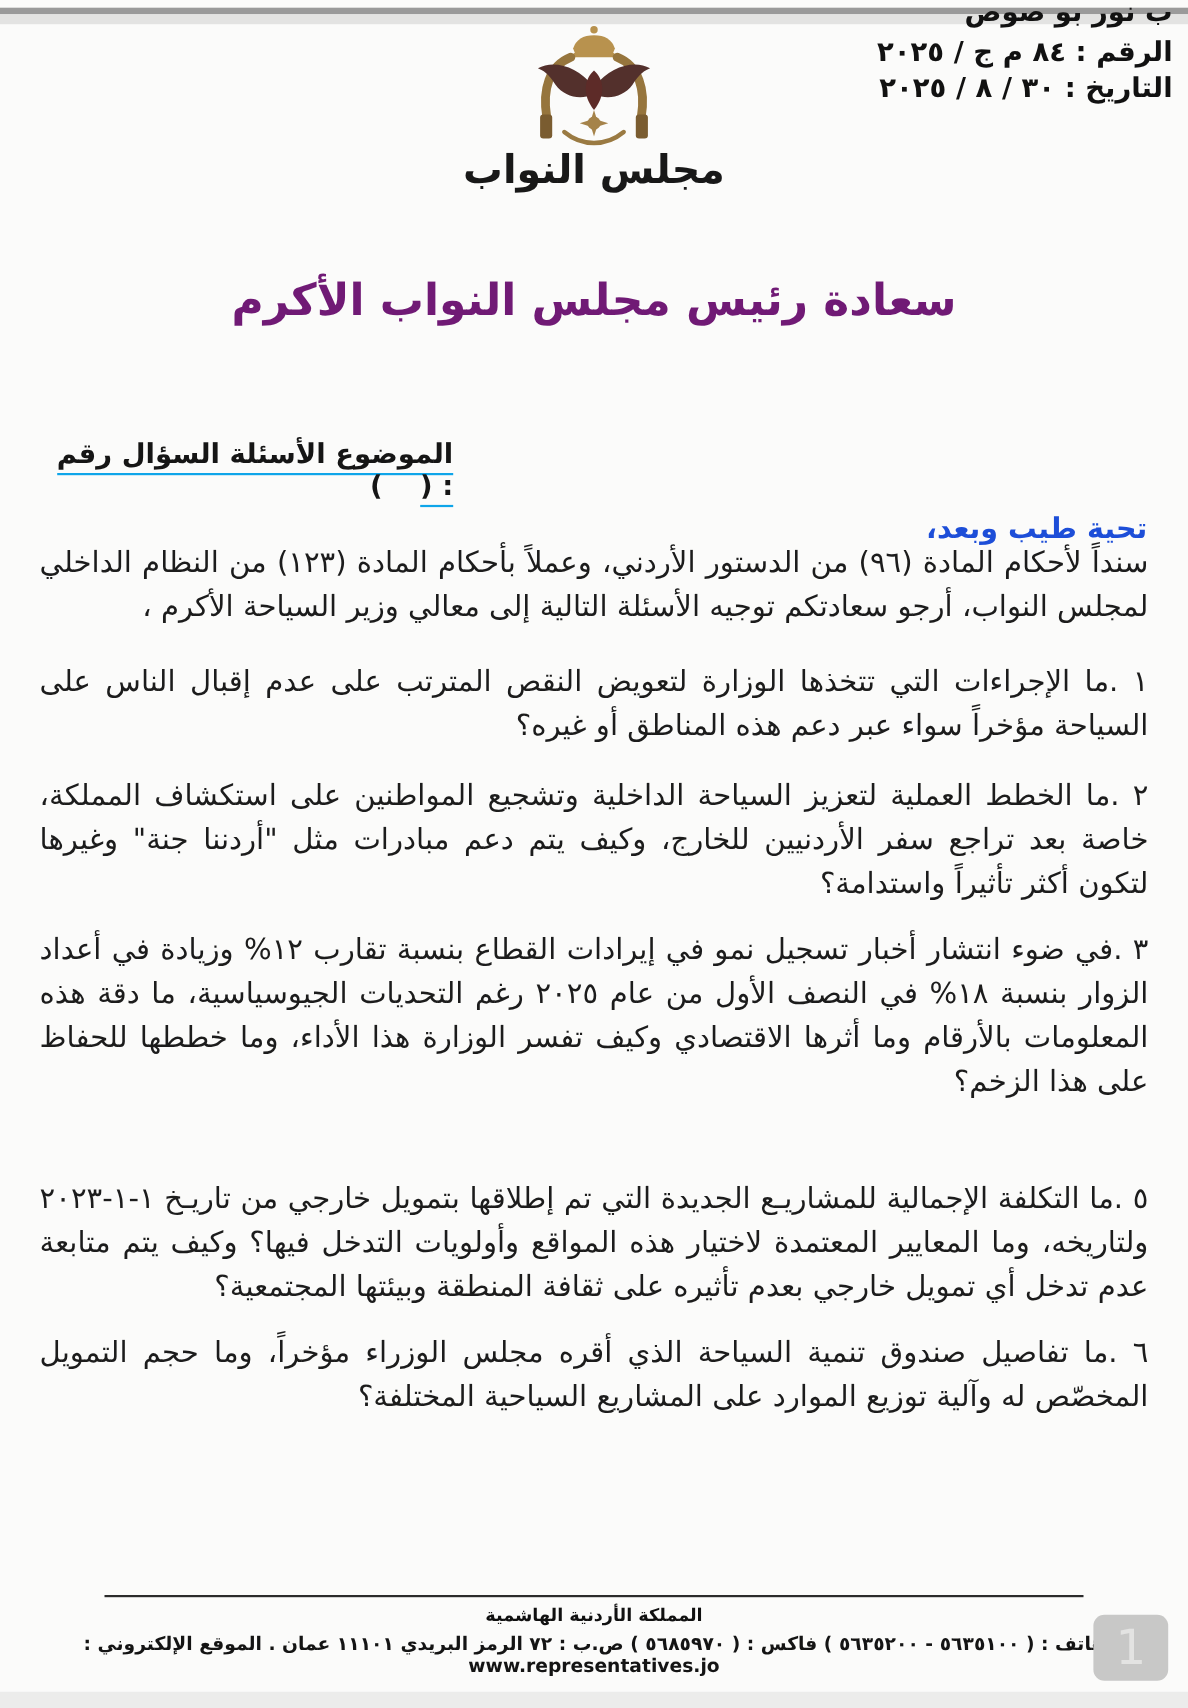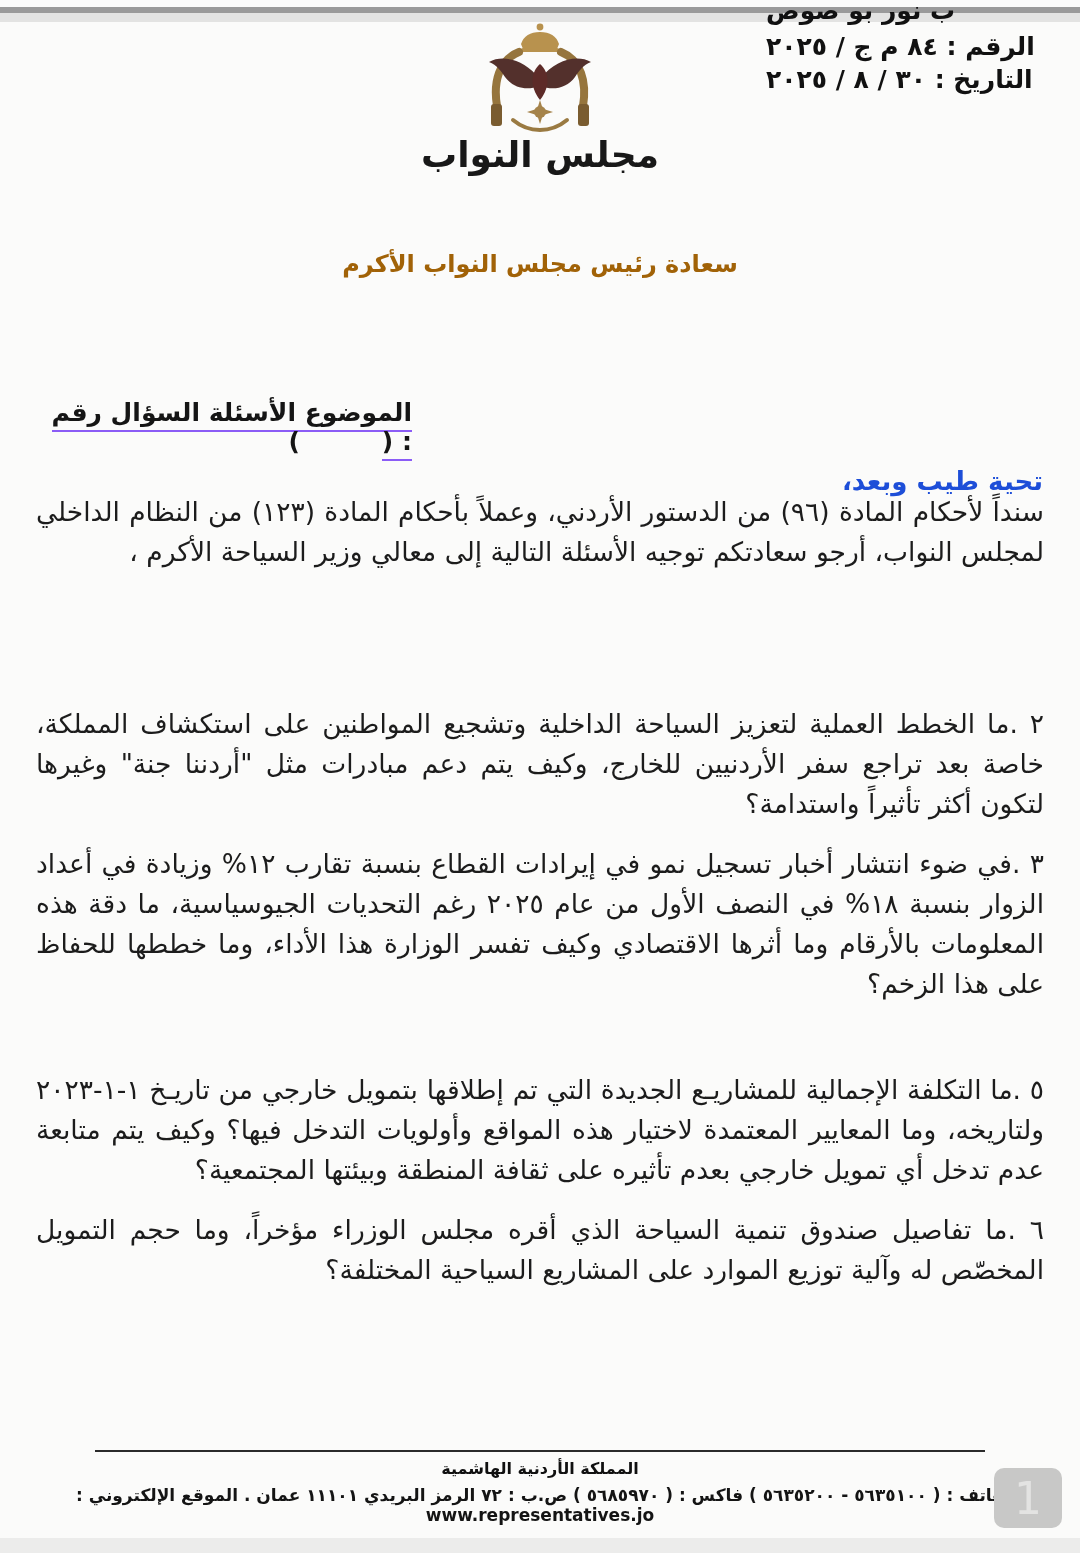--- a/index.html
+++ b/index.html
@@ -12,47 +12,47 @@
     color:#1f1f1f;
   }
   
   .scan-top-line{position:absolute;top:7px;left:0;width:100%;height:6px;background:#9a9a9a;}
   .scan-top-band{position:absolute;top:13px;left:0;width:100%;height:9px;background:#e3e3e2;}
   .scan-bottom-band{position:absolute;bottom:0;left:0;width:100%;height:15px;background:#ececeb;}
 
   
   .stamp{
     position:absolute;top:6px;right:14px;width:300px;
-    direction:rtl;text-align:left;
+    direction:rtl;text-align:right;
     font-weight:700;font-size:25px;line-height:33px;color:#111;
   }
   .stamp .cut-wrap{height:24px;overflow:hidden;}
   .stamp .cut-wrap .cut-inner{margin-top:-12px;letter-spacing:1px;}
 
   
   .emblem{position:absolute;top:20px;left:50%;transform:translateX(-50%);}
   .assembly-logo{
     position:absolute;top:134px;left:0;width:100%;
     text-align:center;direction:rtl;
     font-weight:700;font-size:36px;color:#181818;
     letter-spacing:0px;
   }
 
   .doc-title{
     position:absolute;top:250px;left:0;width:100%;
     text-align:center;direction:rtl;
-    font-weight:700;font-size:24px;color:#a16207;
+    font-weight:700;font-size:40px;color:#701a75;
   }
 
   .subject-row{
     position:absolute;top:398px;left:40px;width:372px;
     direction:rtl;text-align:right;
     font-weight:700;font-size:25px;color:#151515;
   }
-  .subject-row .u{border-bottom:2px solid #8b5cf6;padding-bottom:3px;margin-left:48px;}
+  .subject-row .u{border-bottom:2px solid #0ea5e9;padding-bottom:3px;}
   .subject-row .paren{margin-right:34px;}
 
   .greeting{
     position:absolute;top:466px;right:37px;
     direction:rtl;text-align:left;
     font-weight:700;font-size:26px;color:#1d4ed8;
   }
 
   .para{
     position:absolute;right:36px;left:36px;
@@ -146,20 +146,21 @@
   <div class="doc-title">سعادة رئيس مجلس النواب الأكرم</div>
 
   <div class="subject-row">
     <span class="u">الموضوع الأسئلة السؤال رقم : (</span><span class="paren">)</span>
   </div>
 
   <div class="greeting">تحية طيب وبعد،</div>
 
   <div class="para intro">سنداً لأحكام المادة (٩٦) من الدستور الأردني، وعملاً بأحكام المادة (١٢٣) من النظام الداخلي لمجلس النواب، أرجو سعادتكم توجيه الأسئلة التالية  إلى معالي وزير السياحة الأكرم ،</div>
 
+  <div class="para q1">١ .ما الإجراءات التي تتخذها الوزارة لتعويض النقص المترتب على عدم إقبال الناس على السياحة مؤخراً سواء عبر دعم هذه المناطق أو غيره؟</div>
   <div class="para q2">٢ .ما الخطط العملية لتعزيز السياحة الداخلية وتشجيع المواطنين على استكشاف المملكة، خاصة بعد تراجع سفر الأردنيين للخارج، وكيف يتم دعم مبادرات مثل "أردننا جنة" وغيرها لتكون أكثر تأثيراً واستدامة؟</div>
   <div class="para q3">٣ .في ضوء انتشار أخبار تسجيل نمو في إيرادات القطاع بنسبة تقارب ١٢% وزيادة في أعداد الزوار بنسبة ١٨% في النصف الأول من عام ٢٠٢٥ رغم التحديات الجيوسياسية، ما دقة هذه المعلومات بالأرقام وما أثرها الاقتصادي وكيف تفسر الوزارة هذا الأداء، وما خططها للحفاظ على هذا الزخم؟</div>
   <div class="para q5">٥ .ما التكلفة الإجمالية للمشاريـع الجديدة التي تم إطلاقها بتمويل خارجي من تاريـخ ١-١-٢٠٢٣ ولتاريخه، وما المعايير المعتمدة لاختيار هذه المواقع وأولويات التدخل فيها؟ وكيف يتم متابعة عدم تدخل أي تمويل خارجي بعدم تأثيره على ثقافة المنطقة وبيئتها المجتمعية؟</div>
   <div class="para q6">٦ .ما تفاصيل صندوق تنمية السياحة الذي أقره مجلس الوزراء مؤخراً، وما حجم التمويل المخصّص له وآلية توزيع الموارد على المشاريع السياحية المختلفة؟</div>
 
   <div class="footer-rule"></div>
   <div class="footer-kingdom">المملكة الأردنية الهاشمية</div>
   <div class="footer-contact">هاتف : ( ٥٦٣٥١٠٠ - ٥٦٣٥٢٠٠ )  فاكس : ( ٥٦٨٥٩٧٠ )  ص.ب : ٧٢ الرمز البريدي ١١١٠١ عمان . الموقع الإلكتروني : www.representatives.jo</div>
 
   <div class="page-badge">1</div>

